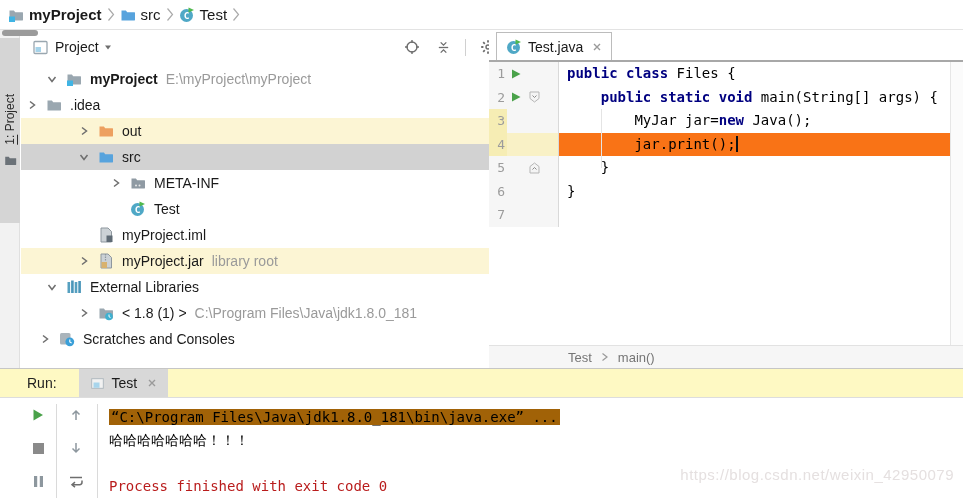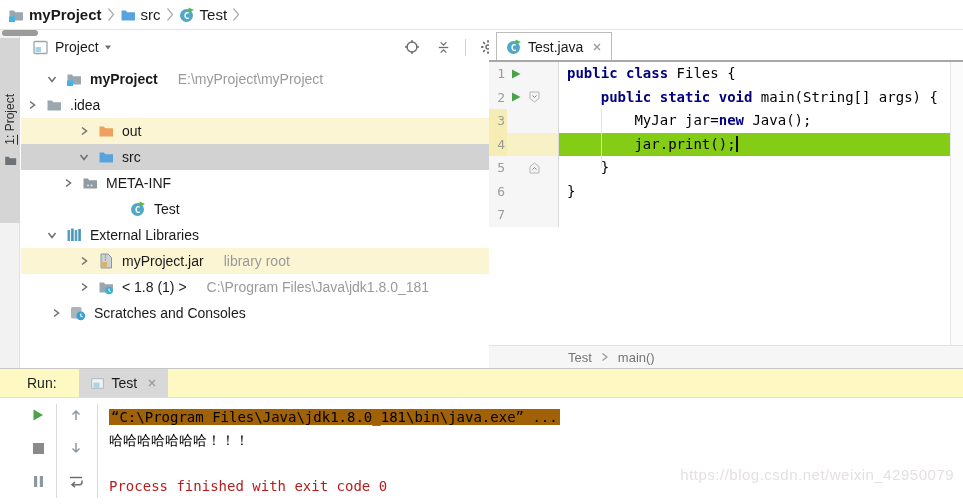--- a/index.html
+++ b/index.html
@@ -28,38 +28,38 @@
   .tool-btn{display:flex;align-items:center;justify-content:center;width:18px;height:18px;cursor:pointer}
   .tool-sep{width:1px;height:17px;background:#d0d0d0}
   .tree{padding-top:2px}
   .tree-row{height:26px;display:flex;align-items:center;cursor:pointer;white-space:nowrap}
   .tree-row.hl-yellow{background:#fcf5d4}
   .tree-row.hl-selected{background:#d2d2d2}
   .tr-chev{width:22px;height:18px;display:inline-flex;align-items:center;justify-content:center;flex:none}
   .tree-row .ic{width:21px;flex:none;margin-right:6px}
   .tr-label{font-size:14px}
   .tr-label.b{font-weight:bold}
-  .tr-suffix{color:#9a9a9a;margin-left:20px;font-size:14px}
+  .tr-suffix{color:#9a9a9a;margin-left:8px;font-size:14px}
 
   
   .editor{position:absolute;left:489px;top:30px;width:474px;height:338px;background:#fff}
   .tabbar{position:relative;height:30px;background:#fff;border-bottom:2px solid #a8a8a8}
   .ed-tab{position:absolute;left:7px;top:2px;height:28px;display:flex;align-items:center;gap:6px;padding:0 9px;background:#fff;border:1px solid #bcbcbc;border-bottom:none;font-size:14px;cursor:pointer;box-sizing:border-box}
   .tab-close{display:flex;margin-left:3px;cursor:pointer}
   .code-wrap{position:absolute;left:0;top:32px;right:13px;bottom:23px;overflow:hidden;background:#fff}
   .scroll-v{position:absolute;right:0;top:32px;width:13px;bottom:23px;background:#fbfbfb;border-left:1px solid #e6e6e6;box-sizing:border-box}
   .code-line{display:flex;height:23.5px}
   .gut{width:70px;flex:none;background:#f6f6f6;border-right:1px solid #d9d9d9;display:flex;align-items:center;box-sizing:border-box}
   .num{width:18px;height:100%;display:flex;align-items:center;justify-content:flex-end;padding-right:2px;box-sizing:border-box;font-family:"DejaVu Sans Mono",monospace;font-size:13px;color:#9c9c9c;flex:none}
   .num.mod{background:#f6edb4}
   .slot{width:18px;height:100%;display:flex;align-items:center;justify-content:center;flex:none}
   .code{flex:1;font-family:"DejaVu Sans Mono",monospace;font-size:14px;line-height:23.5px;white-space:pre;padding-left:8px;color:#000}
   .kw{color:#000080;font-weight:bold}
   .code-line.cur .gut{background:#f9f1c6}
-  .code-line.cur .code{background:#84cc16}
+  .code-line.cur .code{background:#f97316}
   .caret{display:inline-block;width:2px;height:16px;background:#111;vertical-align:-3px}
   .iguide{position:absolute;left:112px;top:47px;height:59px;width:1px;background:#e4e4e4;pointer-events:none}
   .ed-crumb{position:absolute;left:0;bottom:0;right:0;height:23px;background:#f6f6f6;border-top:1px solid #e2e2e2;display:flex;align-items:center;gap:9px;padding-left:79px;font-size:13px;color:#757575;box-sizing:border-box}
 
   
   .run-panel{position:absolute;left:0;top:368px;width:963px;height:136px;background:#fff;border-top:1px solid #c6c6c6;box-sizing:border-box}
   .run-header{height:29px;background:#fef9c3;border-bottom:1px solid #ddd;display:flex;align-items:stretch;box-sizing:border-box}
   .run-label{display:flex;align-items:center;margin-left:27px;font-size:14px;color:#222}
   .run-tab{margin-left:22px;display:flex;align-items:center;gap:7px;background:#d8d8d8;padding:0 11px;font-size:14px;cursor:pointer}
   .run-body{position:absolute;left:0;top:29px;right:0;bottom:0}
@@ -229,21 +229,21 @@
               <path d="M2.5 4 L6 8.5 L9.5 4" fill="none" stroke="#6e6e6e" stroke-width="1.5"></path>
             </svg>
           </span>
           <span class="ic">
             <svg width="16" height="16" viewBox="0 0 16 16">
               <path d="M1.5 3.5h4.4l1.3 1.8h7.3c.3 0 .5.2.5.5v7.2c0 .3-.2.5-.5.5H1.5z" fill="#57a3dd"></path>
             </svg>
           </span>
           <span class="tr-label">src</span>
         </div>
-        <div class="tree-row" style="padding-left: 36px;">
+        <div class="tree-row" style="padding-left: 84px;">
           <span class="tr-chev">
             <svg width="12" height="12" viewBox="0 0 12 12">
               <path d="M4 2.5 L8.5 6 L4 9.5" fill="none" stroke="#6e6e6e" stroke-width="1.5"></path>
             </svg>
           </span>
           <span class="ic">
             <svg width="16" height="16" viewBox="0 0 16 16">
               <path d="M1.5 3.5h4.4l1.3 1.8h7.3c.3 0 .5.2.5.5v7.2c0 .3-.2.5-.5.5H1.5z" fill="#8f9aa3"></path>
               <circle cx="6" cy="10.5" r="1" fill="#e8e8e8"></circle>
               <circle cx="9.5" cy="10.5" r="1" fill="#e8e8e8"></circle>
@@ -254,70 +254,80 @@
         <div class="tree-row" style="padding-left: 84px;">
           <span class="tr-chev"></span>
           <span class="ic">
             <svg width="16" height="16" viewBox="0 0 16 16">
               <circle cx="7.5" cy="8.5" r="6.5" fill="#4fa8c6"></circle>
               <text x="7.5" y="12" font-size="9.5" font-weight="bold" fill="#fff" text-anchor="middle" font-family="DejaVu Sans Mono,monospace">C</text>
               <path d="M9.5 .5 L15 3 L9.5 5.5z" fill="#51b94e"></path>
             </svg>
           </span>
           <span class="tr-label">Test</span>
+        </div>
+        <div class="tree-row" style="padding-left: 52px;">
+          <span class="tr-chev"></span>
+          <span class="ic">
+            <svg width="16" height="16" viewBox="0 0 16 16">
+              <path d="M3 1h7l3.5 3.5V15H3z" fill="#ccd2d6" stroke="#8e979e" stroke-width="1"></path>
+              <rect x="8.5" y="8.5" width="6" height="6.5" fill="#5f6b75"></rect>
+            </svg>
+          </span>
+          <span class="tr-label">myProject.iml</span>
+        </div>
+        <div class="tree-row hl-yellow" style="padding-left: 52px;">
+          <span class="tr-chev">
+            <svg width="12" height="12" viewBox="0 0 12 12">
+              <path d="M4 2.5 L8.5 6 L4 9.5" fill="none" stroke="#6e6e6e" stroke-width="1.5"></path>
+            </svg>
+          </span>
+          <span class="ic">
+            <svg width="16" height="16" viewBox="0 0 16 16">
+              <path d="M3 1h7l3.5 3.5V15H3z" fill="#ccd2d6" stroke="#8e979e" stroke-width="1"></path>
+              <path d="M7.5 1v7" stroke="#8e979e" stroke-width="1.2" stroke-dasharray="1.5 1"></path>
+              <rect x="3.5" y="9" width="5.5" height="6" fill="#d8b26e"></rect>
+            </svg>
+          </span>
+          <span class="tr-label">myProject.jar</span>
+          <span class="tr-suffix">library root</span>
         </div>
         <div class="tree-row" style="padding-left: 20px;">
           <span class="tr-chev">
             <svg width="12" height="12" viewBox="0 0 12 12">
               <path d="M2.5 4 L6 8.5 L9.5 4" fill="none" stroke="#6e6e6e" stroke-width="1.5"></path>
             </svg>
           </span>
           <span class="ic">
             <svg width="16" height="16" viewBox="0 0 16 16">
               <rect x="1.5" y="3" width="2.6" height="11" fill="#56a0c0"></rect>
               <rect x="5.1" y="1.5" width="2.6" height="12.5" fill="#4a96ba"></rect>
               <rect x="8.7" y="3" width="2.6" height="11" fill="#56a0c0"></rect>
               <rect x="12.3" y="2" width="2.6" height="12" fill="#4a96ba"></rect>
             </svg>
           </span>
           <span class="tr-label">External Libraries</span>
         </div>
-        <div class="tree-row hl-yellow" style="padding-left: 52px;">
-          <span class="tr-chev">
-            <svg width="12" height="12" viewBox="0 0 12 12">
-              <path d="M4 2.5 L8.5 6 L4 9.5" fill="none" stroke="#6e6e6e" stroke-width="1.5"></path>
-            </svg>
-          </span>
-          <span class="ic">
-            <svg width="16" height="16" viewBox="0 0 16 16">
-              <path d="M3 1h7l3.5 3.5V15H3z" fill="#ccd2d6" stroke="#8e979e" stroke-width="1"></path>
-              <path d="M7.5 1v7" stroke="#8e979e" stroke-width="1.2" stroke-dasharray="1.5 1"></path>
-              <rect x="3.5" y="9" width="5.5" height="6" fill="#d8b26e"></rect>
-            </svg>
-          </span>
-          <span class="tr-label">myProject.jar</span>
-          <span class="tr-suffix">library root</span>
-        </div>
         <div class="tree-row" style="padding-left: 52px;">
           <span class="tr-chev">
             <svg width="12" height="12" viewBox="0 0 12 12">
               <path d="M4 2.5 L8.5 6 L4 9.5" fill="none" stroke="#6e6e6e" stroke-width="1.5"></path>
             </svg>
           </span>
           <span class="ic">
             <svg width="16" height="16" viewBox="0 0 16 16">
               <path d="M1.5 3.5h4.4l1.3 1.8h7.3c.3 0 .5.2.5.5v7.2c0 .3-.2.5-.5.5H1.5z" fill="#9aa7b0"></path>
               <circle cx="11" cy="11.5" r="3.8" fill="#3fb0d0"></circle>
               <path d="M11 9.5v2.2l1.5.9" stroke="#fff" stroke-width="1" fill="none"></path>
             </svg>
           </span>
           <span class="tr-label">&lt; 1.8 (1) &gt;</span>
           <span class="tr-suffix">C:\Program Files\Java\jdk1.8.0_181</span>
         </div>
-        <div class="tree-row" style="padding-left: 24px;">
+        <div class="tree-row" style="padding-left: 13px;">
           <span class="tr-chev">
             <svg width="12" height="12" viewBox="0 0 12 12">
               <path d="M4 2.5 L8.5 6 L4 9.5" fill="none" stroke="#6e6e6e" stroke-width="1.5"></path>
             </svg>
           </span>
           <span class="ic">
             <svg width="16" height="16" viewBox="0 0 16 16">
               <rect x="1" y="2" width="10.5" height="11.5" rx="1.5" fill="#aab4bb"></rect>
               <circle cx="10.8" cy="10.8" r="4.4" fill="#3a9fd8"></circle>
               <path d="M10.8 8.4v2.5l1.8 1" stroke="#fff" stroke-width="1.1" fill="none"></path>

